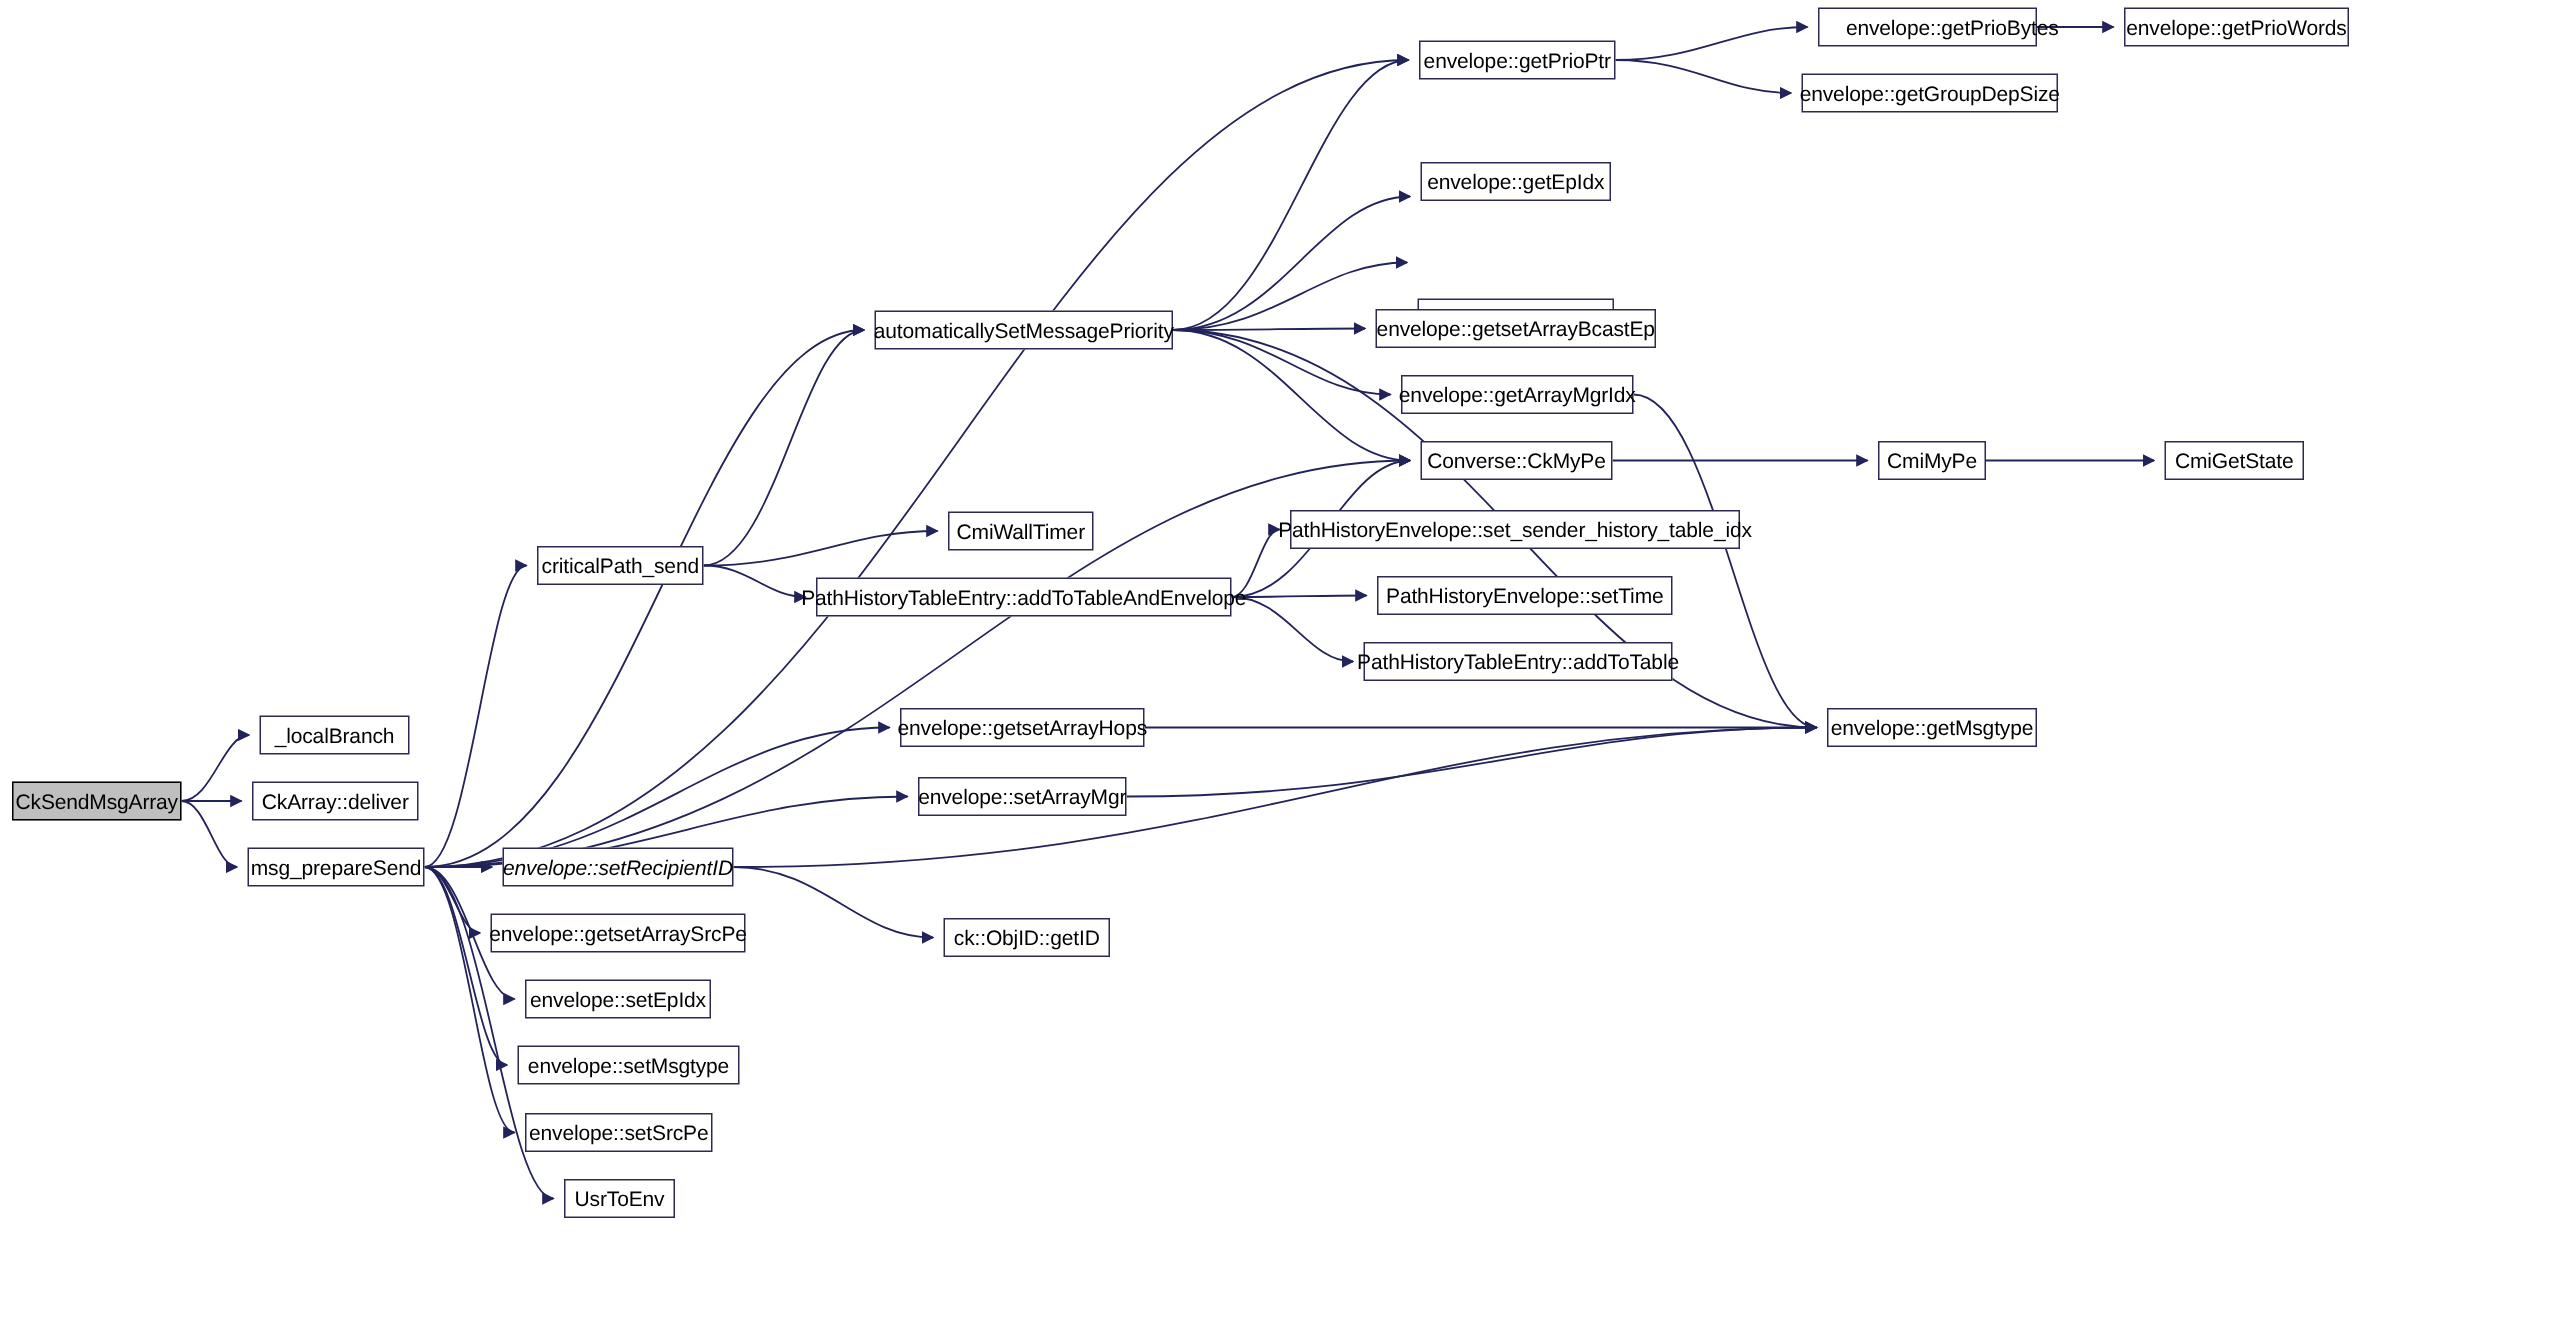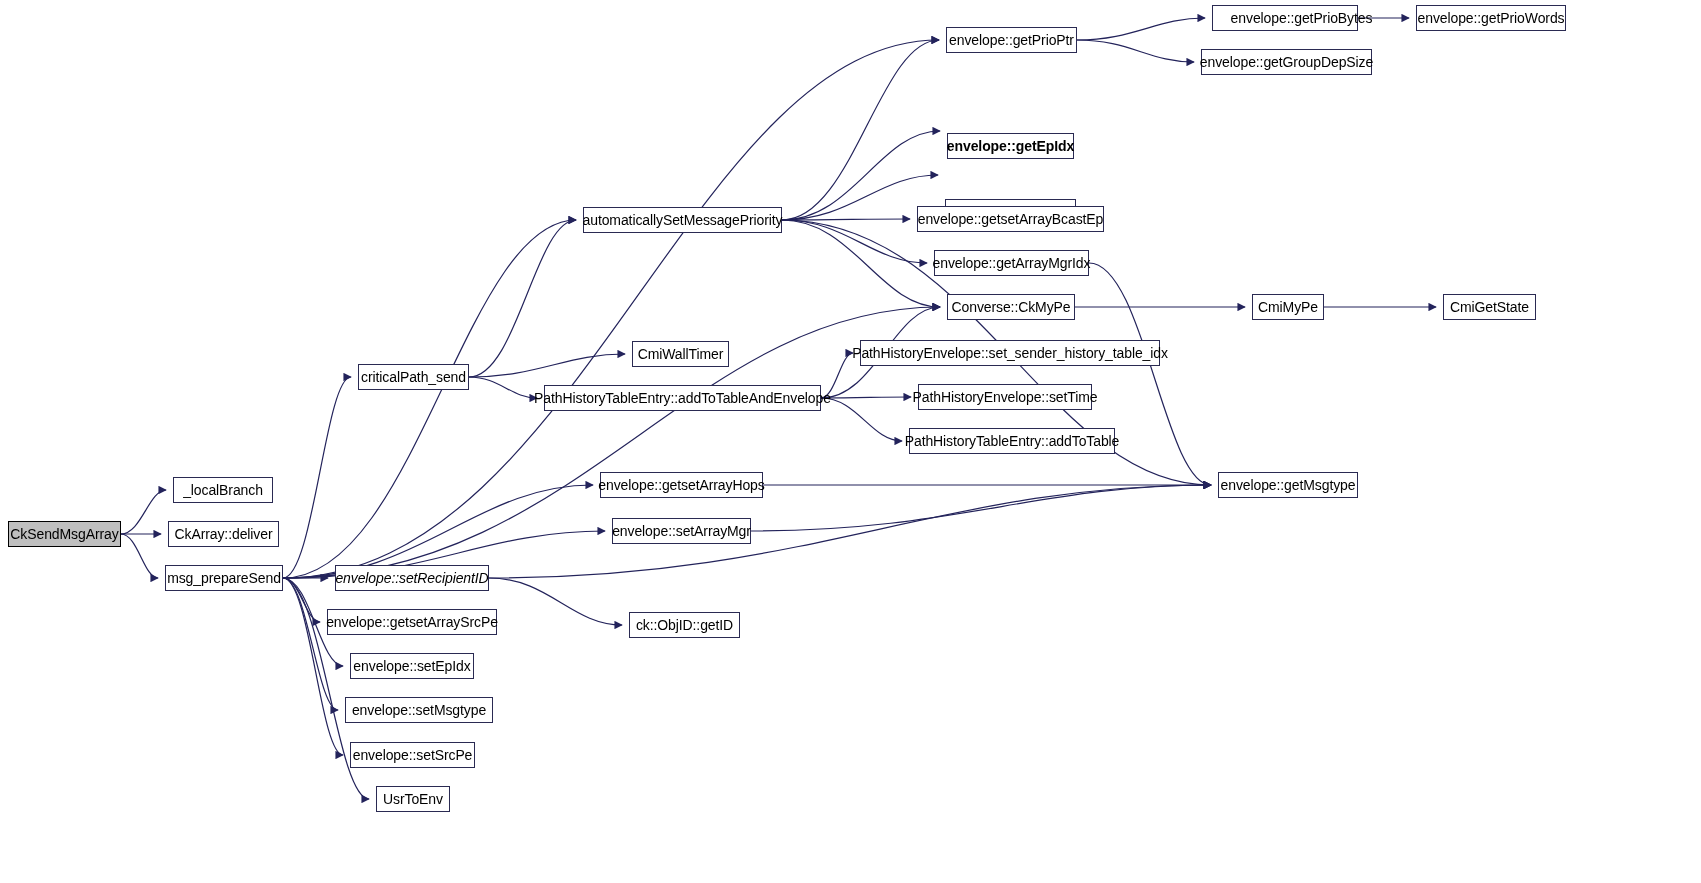--- a/index.html
+++ b/index.html
@@ -99,27 +99,27 @@
   <div id="nodes">
       <div class="node root" style="left: 8px; top: 521px; width: 113px;">CkSendMsgArray</div>
       <div class="node" style="left: 173px; top: 477px; width: 100px;">_localBranch</div>
       <div class="node" style="left: 168px; top: 521px; width: 111px;">CkArray::deliver</div>
       <div class="node" style="left: 165px; top: 565px; width: 118px;">msg_prepareSend</div>
       <div class="node" style="left: 583px; top: 207px; width: 199px;">automaticallySetMessagePriority</div>
       <div class="node" style="left: 358px; top: 364px; width: 111px;">criticalPath_send</div>
       <div class="node" style="left: 632px; top: 341px; width: 97px;">CmiWallTimer</div>
       <div class="node" style="left: 544px; top: 385px; width: 277px;">PathHistoryTableEntry::addToTableAndEnvelope</div>
       <div class="node" style="left: 860px; top: 340px; width: 300px;">PathHistoryEnvelope::set_sender_history_table_idx</div>
-      <div class="node" style="left: 918px; top: 384px; width: 174px;">PathHistoryEnvelope::setTime</div>
+      <div class="node" style="left: 918px; top: 384px; width: 197px;">PathHistoryEnvelope::setTime</div>
       <div class="node" style="left: 909px; top: 428px; width: 206px;">PathHistoryTableEntry::addToTable</div>
       <div class="node" style="left: 946px; top: 27px; width: 131px;">envelope::getPrioPtr</div>
       <div class="node" style="left: 1212px; top: 5px; width: 146px; padding-left: 40px;">envelope::getPrioBytes</div>
       <div class="node" style="left: 1416px; top: 5px; width: 150px;">envelope::getPrioWords</div>
       <div class="node" style="left: 1201px; top: 49px; width: 171px;">envelope::getGroupDepSize</div>
-      <div class="node" style="left: 947px; top: 133px; width: 127px; font-weight: bold;">envelope::getEpIdx</div>
+      <div class="node" style="left: 947px; top: 108px; width: 127px;">envelope::getEpIdx</div>
       <div class="node" style="left: 945px; top: 162px; width: 131px; margin-top: 37px;">envelope::getPriobits</div>
       <div class="node" style="left: 917px; top: 206px; width: 187px;">envelope::getsetArrayBcastEp</div>
       <div class="node" style="left: 934px; top: 250px; width: 155px;">envelope::getArrayMgrIdx</div>
       <div class="node" style="left: 947px; top: 294px; width: 128px;">Converse::CkMyPe</div>
       <div class="node" style="left: 1252px; top: 294px; width: 72px;">CmiMyPe</div>
       <div class="node" style="left: 1443px; top: 294px; width: 93px;">CmiGetState</div>
       <div class="node" style="left: 600px; top: 472px; width: 163px;">envelope::getsetArrayHops</div>
       <div class="node" style="left: 1218px; top: 472px; width: 140px;">envelope::getMsgtype</div>
       <div class="node" style="left: 612px; top: 518px; width: 139px;">envelope::setArrayMgr</div>
       <div class="node" style="left: 335px; top: 565px; width: 154px; font-style: italic;">envelope::setRecipientID</div>

